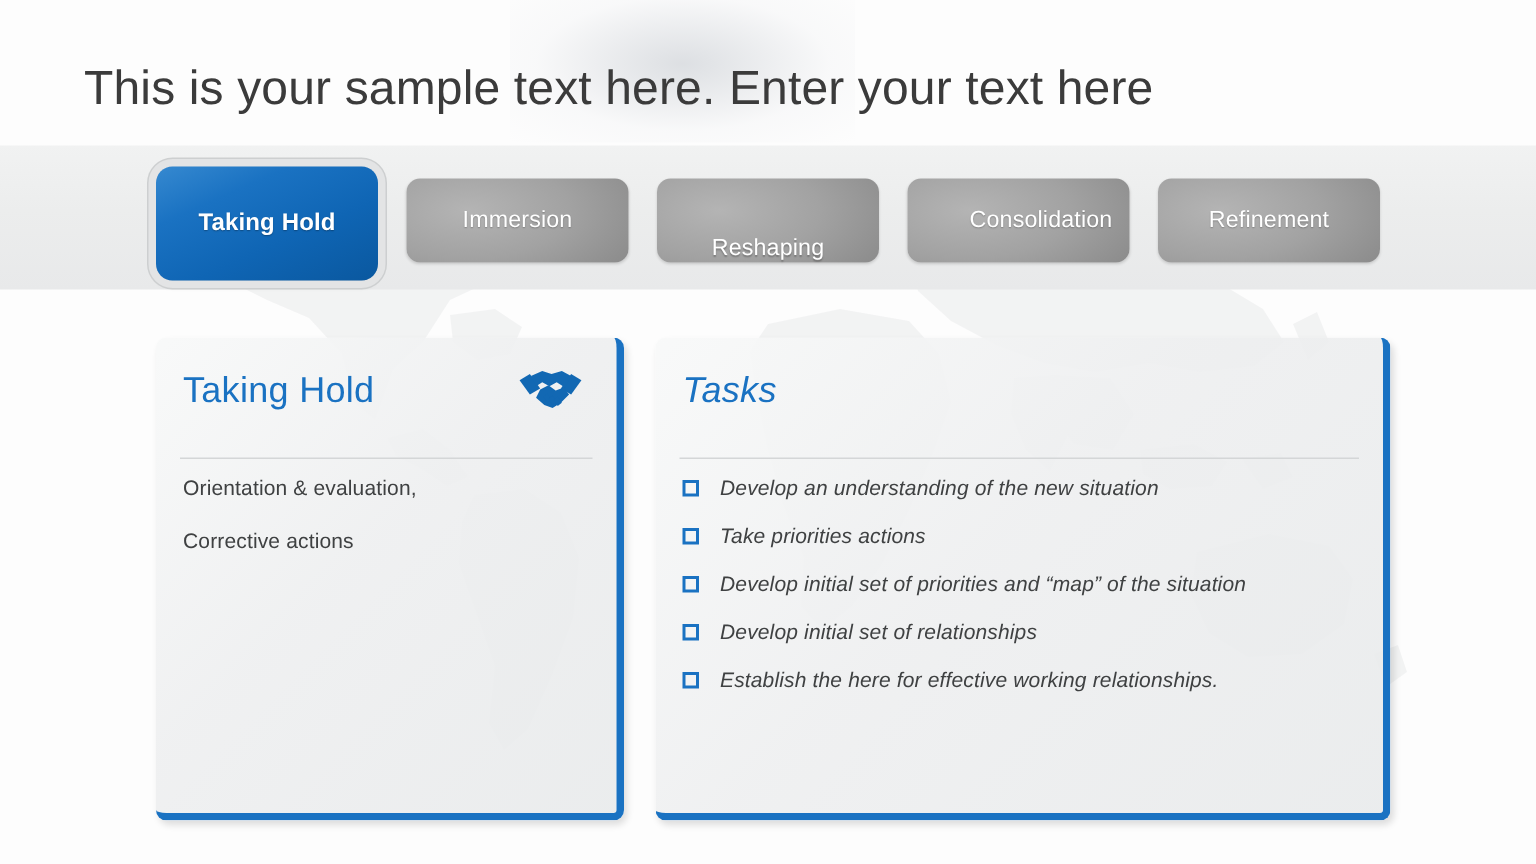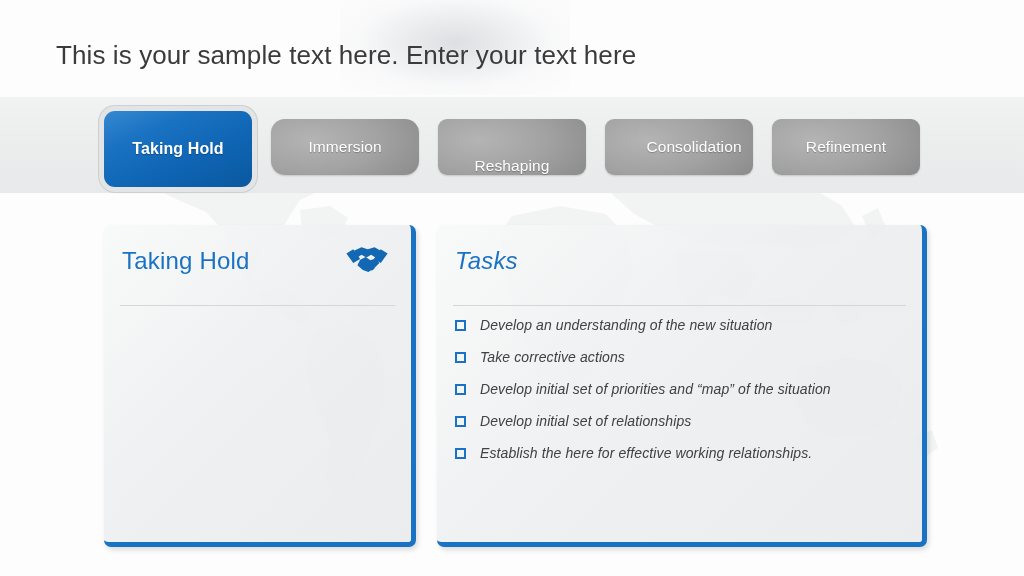--- a/index.html
+++ b/index.html
@@ -37,21 +37,21 @@
     width: 230px; height: 105px;
     background: radial-gradient(ellipse at center, rgba(215,218,222,0.85) 0%, rgba(240,241,243,0.35) 60%, rgba(255,255,255,0) 100%);
     pointer-events: none;
   }
 
   
   #title {
     position: absolute;
     left: 56px;
     top: 40px;
-    font-size: 26px;
+    font-size: 32px;
     color: #3b3b3b;
     letter-spacing: 0.1px;
     white-space: nowrap;
   }
 
   
   #tab-band {
     position: absolute;
     left: 0;
     top: 97px;
@@ -240,21 +240,21 @@
   <div id="bg-smudge-top"></div>
 
   <div id="title">This is your sample text here. Enter your text here</div>
 
   <div id="tab-band"></div>
 
   <div id="tabs">
     <div class="tab active" style="left:104px;">
       <span class="tab-label">Taking Hold</span>
     </div>
-    <div class="tab" style="left:271px;border-radius:14px;">
+    <div class="tab" style="left:271px;">
       <span class="tab-label">Immersion</span>
     </div>
     <div class="tab" style="left:438px;align-items:flex-end;">
       <span class="tab-label">Reshaping</span>
     </div>
     <div class="tab" style="left:605px;padding-left:30px;">
       <span class="tab-label">Consolidation</span>
     </div>
     <div class="tab" style="left:772px;">
       <span class="tab-label">Refinement</span>
@@ -270,35 +270,39 @@
           <path d="M62 14 L52 8 L42 22 L52 28 Z"></path>
           <path d="M13 10 L24 5 L33 8 L43 5 L52 10 L46 21 L38 16 L31 20 L24 16 L18 20 Z"></path>
           <path d="M22 23 L30 19 L37 24 L45 21 L50 28 L42 36 L34 41 L26 38 L18 31 Z"></path>
           <path d="M25 30 L29 27 L33 33 L29 36 Z"></path>
           <path d="M30 32 L34 29 L38 35 L34 38 Z"></path>
           <path d="M35 33 L39 30 L43 36 L39 39 Z"></path>
         </g>
       </svg>
       <div class="card-divider"></div>
     </div>
+    <div class="card-body">
+      <div class="para-line">Orientation &amp; evaluation,</div>
+      <div class="para-line">Corrective actions</div>
+    </div>
   </div>
 
   <div id="card-right" class="card">
     <div class="card-head">
       <div class="card-title">Tasks</div>
       <div class="card-divider"></div>
     </div>
     <div class="card-body">
       <div class="task-item">
         <span class="task-check"></span>
         <span class="task-text">Develop an understanding of the new situation</span>
       </div>
       <div class="task-item">
         <span class="task-check"></span>
-        <span class="task-text">Take corrective actions</span>
+        <span class="task-text">Take priorities actions</span>
       </div>
       <div class="task-item">
         <span class="task-check"></span>
         <span class="task-text">Develop initial set of priorities and “map” of the situation</span>
       </div>
       <div class="task-item">
         <span class="task-check"></span>
         <span class="task-text">Develop initial set of relationships</span>
       </div>
       <div class="task-item">

